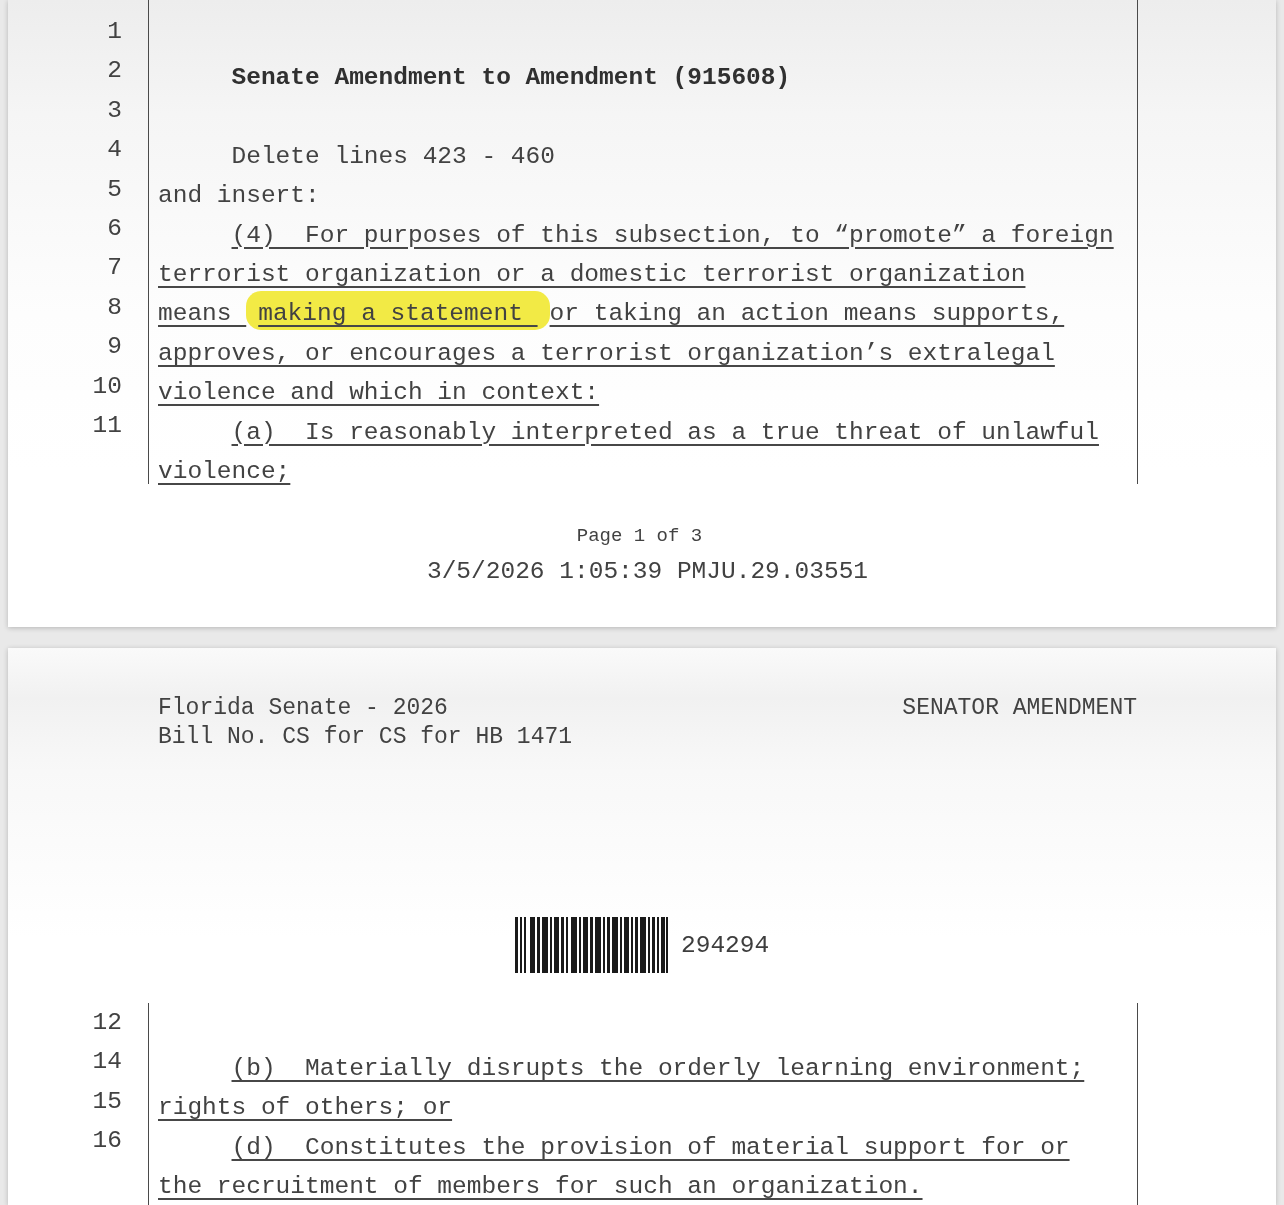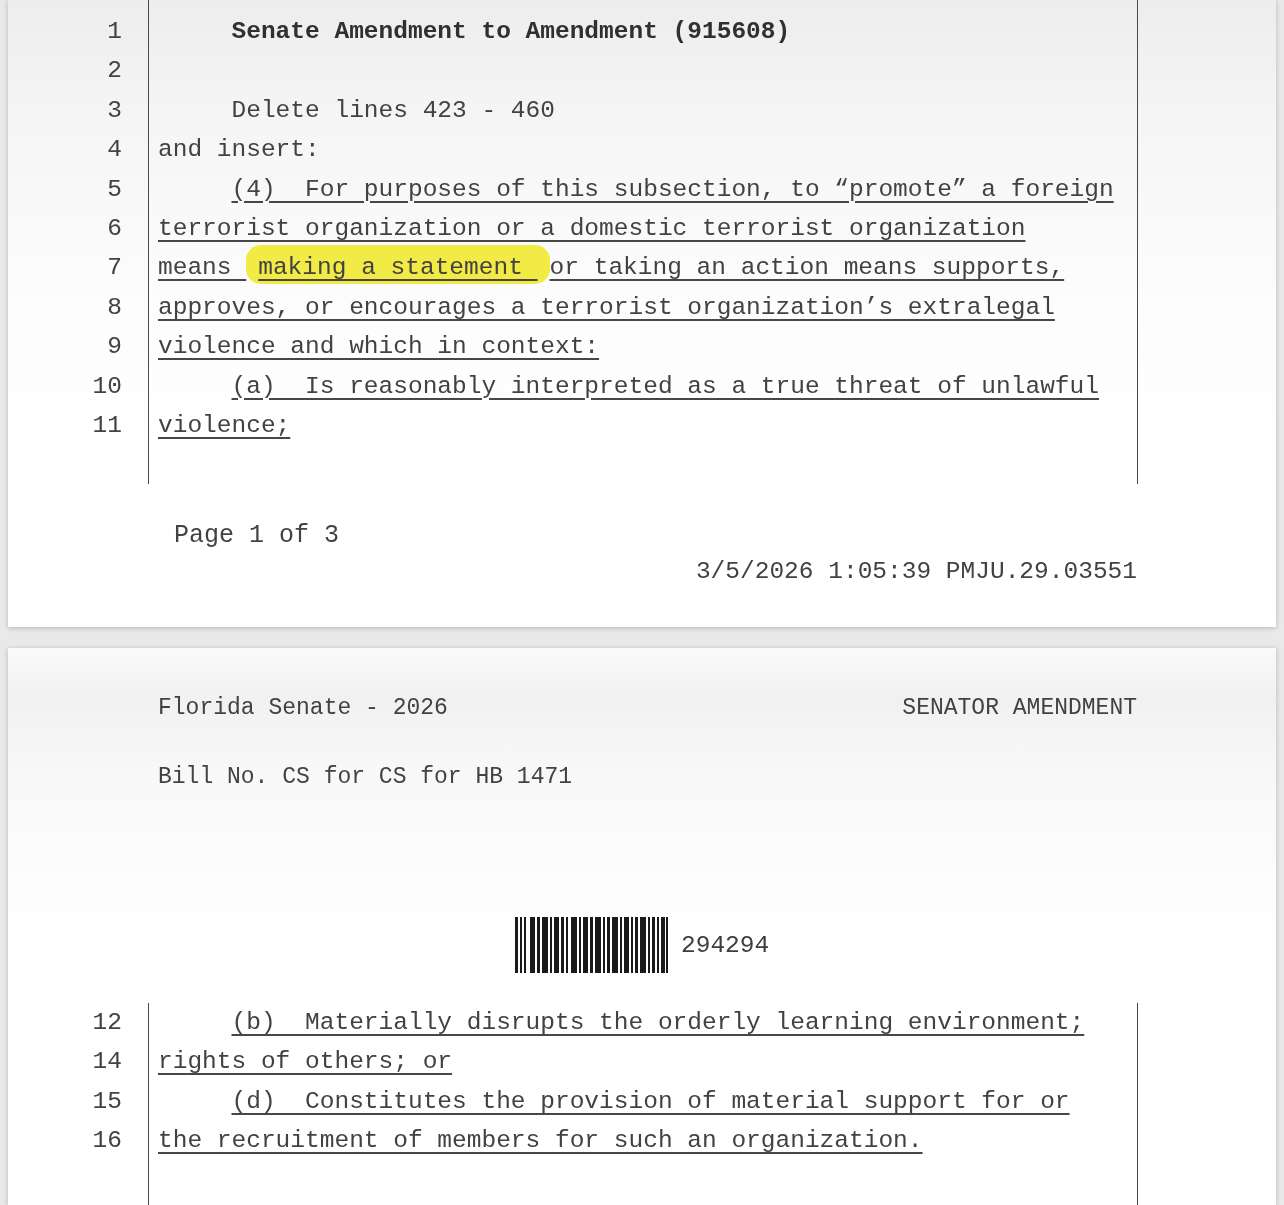--- a/index.html
+++ b/index.html
@@ -24,47 +24,47 @@
 
   .linelist{position:absolute;left:0;right:0;}
   #page1 .linelist{top:12px;}
   #page2 .linelist{top:355px;}
 
   .line{
     height:39.4px;line-height:39.4px;white-space:pre;
     font-size:24.5px;display:flex;
   }
   .lnum{width:114px;text-align:right;flex:none;}
-  .ltext{margin-left:36px;}
+  .ltext{margin-left:36px;margin-top:46px;}
   .ltext.b{font-weight:bold;color:#303030;}
   .body.u{
     text-decoration:underline;
     text-decoration-thickness:2px;
     text-underline-offset:5px;
     text-decoration-color:#474747;
   }
   .hl{background:var(--hl,#f2ea45);padding:9px 12px 3px;border-radius:15px;}
 
   .page-label{
-    position:absolute;top:520px;left:166px;width:979px;
-    font-size:25px;line-height:32px;
+    position:absolute;top:520px;left:142px;width:979px;
+    text-align:center;font-size:19px;line-height:32px;
   }
   .foot-row{
     position:absolute;top:556px;left:150px;width:979px;
-    display:flex;justify-content:flex-end;
+    display:flex;justify-content:center;
     font-size:24.5px;line-height:32px;
   }
 
   .hdr-row{
     position:absolute;left:150px;width:979px;
     display:flex;justify-content:space-between;
     font-size:23px;line-height:29px;
   }
   .hdr-row.r1{top:46px;}
-  .hdr-row.r2{top:75px;margin-top:40px;}
+  .hdr-row.r2{top:75px;}
 
   .barcode-wrap{
     position:absolute;top:269px;left:507px;height:56px;
     display:flex;align-items:center;gap:11px;
   }
   .barcode-wrap svg{display:block;}
   .barcode-num{font-size:24.5px;color:#3d3d3d;}
 </style>
 </head>
 <body style="--hl: #f2ea45;">

